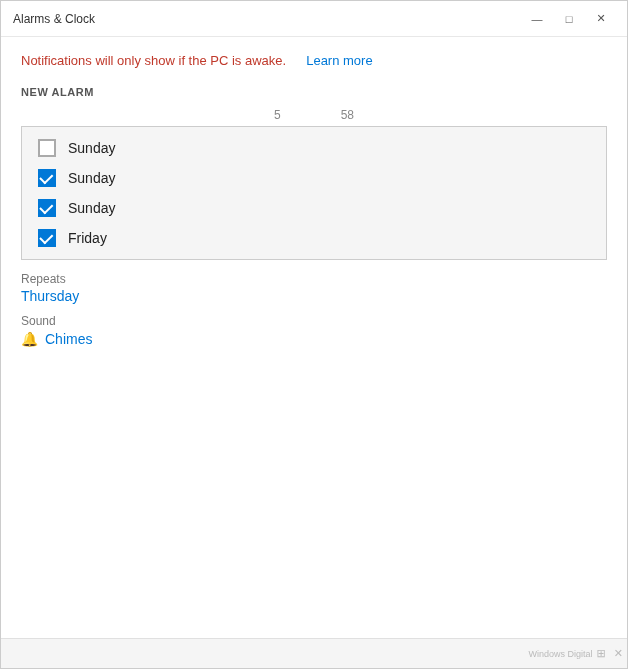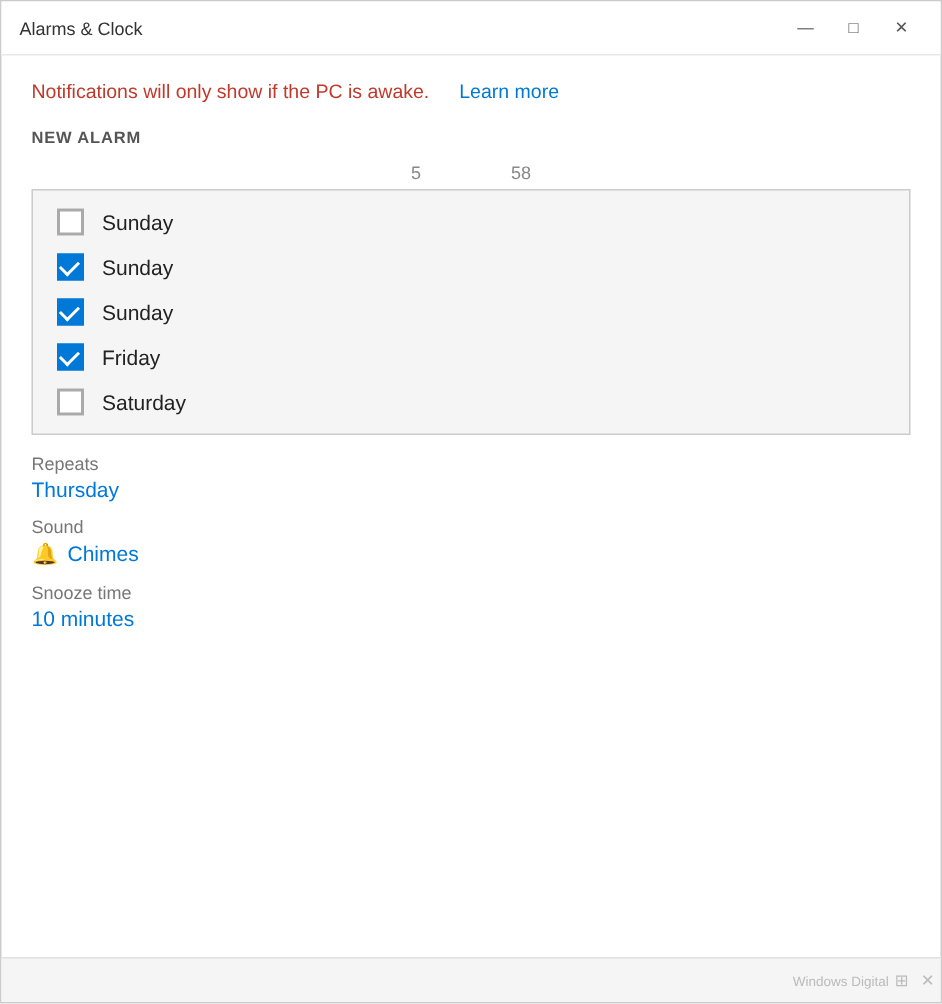--- a/index.html
+++ b/index.html
@@ -232,43 +232,35 @@
         <div class="day-checkbox checked"></div>
         <span class="day-label">Sunday</span>
       </div>
 
 
       <div class="day-item">
         <div class="day-checkbox checked"></div>
         <span class="day-label">Friday</span>
       </div>
 
-      <div class="day-item">
-        <div class="day-checkbox"></div>
-        <span class="day-label">Saturday</span>
-      </div>
     </div>
 
     <div class="field-group">
       <div class="field-label">Repeats</div>
       <div class="field-value">Thursday</div>
     </div>
 
     <div class="field-group">
       <div class="field-label">Sound</div>
       <div class="field-value">
         <span class="sound-icon">🔔</span>
         <span>Chimes</span>
       </div>
     </div>
 
-    <div class="field-group">
-      <div class="field-label">Snooze time</div>
-      <div class="field-value">10 minutes</div>
-    </div>
 
   </div>
 
   <div style="position: relative; height: 30px; background: #f5f5f5; border-top: 1px solid #e0e0e0; display: flex; align-items: center; justify-content: flex-end; ">
     <span style="font-size: 9px; color: #bbb;">Windows Digital</span>
     <span style="font-size: 11px; color: #bbb; margin: 0 4px;">⊞</span>
     <span style="font-size: 11px; color: #bbb; margin: 0 4px;">✕</span>
   </div>
 </div>
 

